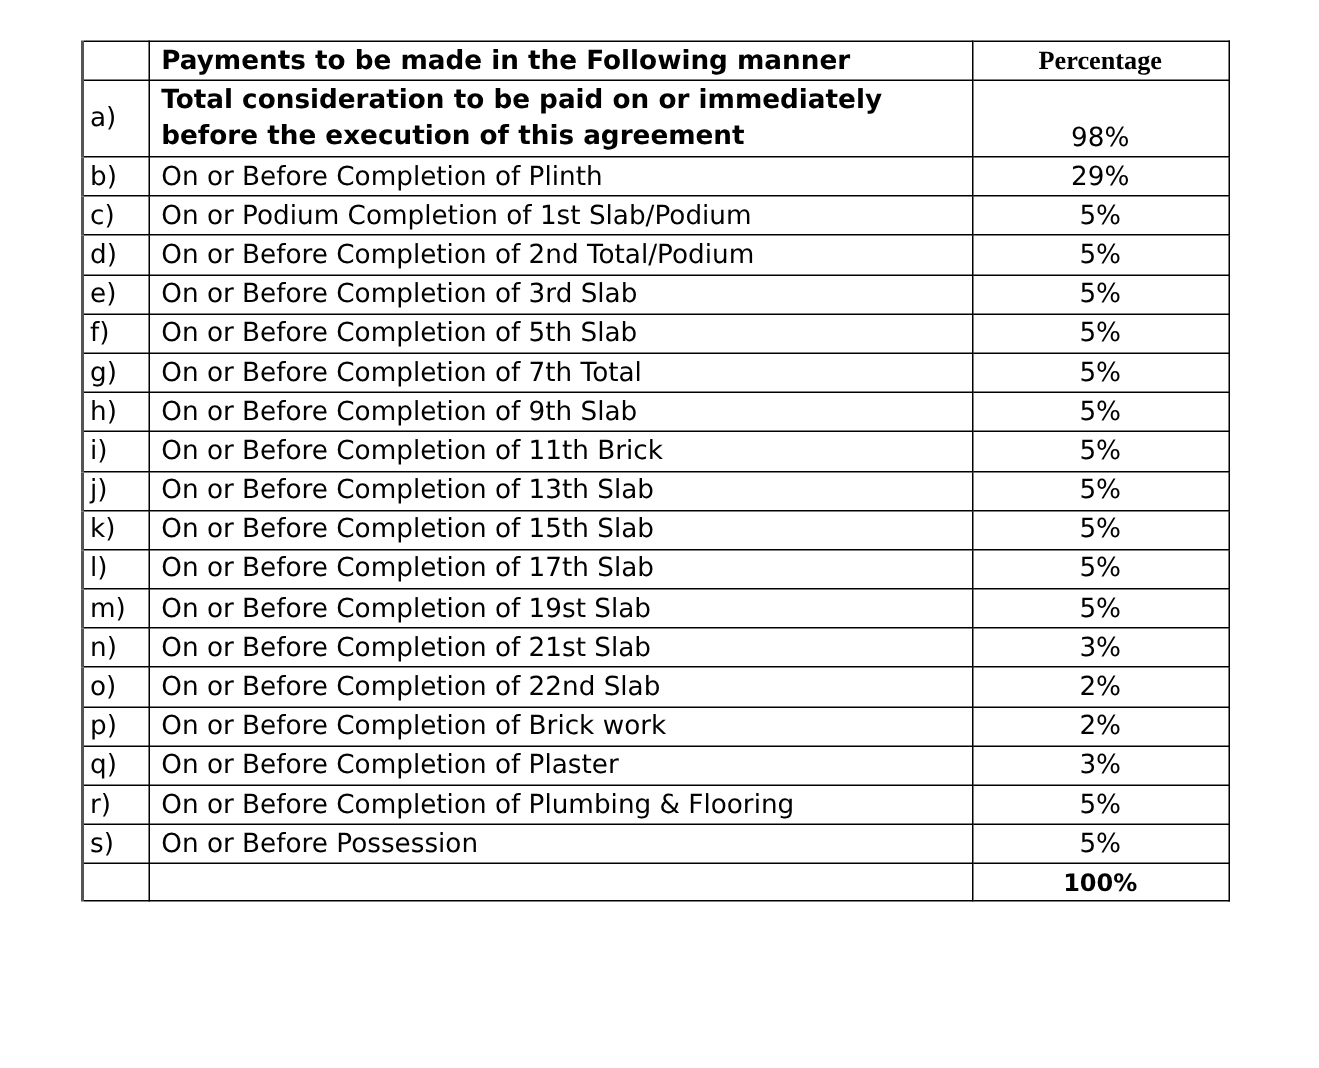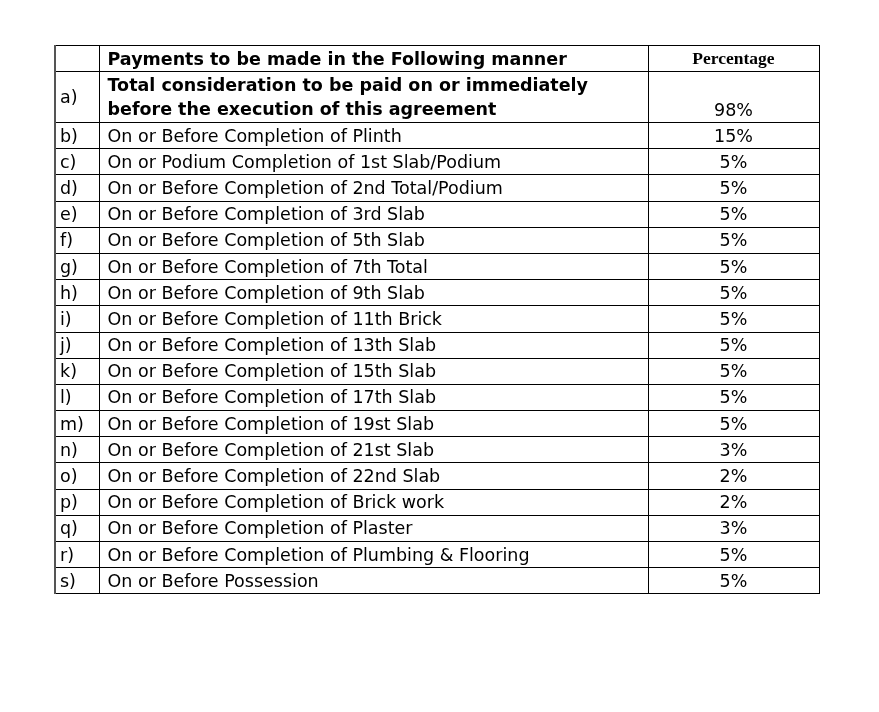--- a/index.html
+++ b/index.html
@@ -1,19 +1,19 @@
 <!DOCTYPE html>
 <html><head>
   <meta charset="utf-8">
   <style>
     html, body { margin: 0; padding: 0; background: #ffffff; }
     body { width: 879px; height: 712px; position: relative; overflow: hidden;
            font-family: "DejaVu Sans", sans-serif; color: #000; }
     table.pay {
-      position: absolute; left: 54px; top: 45px;
+      position: absolute; left: 54px; top: 27px;
       width: 764px; border-collapse: collapse; table-layout: fixed;
       font-size: 17.5px;
     }
     table.pay td, table.pay th {
       border: 1px solid #000; padding: 0 0 0 8px; overflow: hidden; white-space: nowrap;
       vertical-align: middle;
     }
     table.pay td.lbl { padding-left: 4px; text-align: left; }
     table.pay td.pct { text-align: center; padding-left: 0; }
     table.pay th { font-weight: bold; text-align: left; }
@@ -44,21 +44,21 @@
       <th class="pct">Percentage</th>
     </tr>
     <tr class="tall">
       <td class="lbl">a)</td>
       <td class="desc">Total consideration to be paid on or immediately before the execution of this agreement</td>
       <td class="pct">98%</td>
     </tr>
     <tr>
         <td class="lbl">b)</td>
         <td>On or Before Completion of Plinth</td>
-        <td class="pct">15%</td>
+        <td class="pct">29%</td>
       </tr>
     <tr>
         <td class="lbl">c)</td>
         <td>On or Podium Completion of 1st Slab/Podium</td>
         <td class="pct">5%</td>
       </tr>
     <tr>
         <td class="lbl">d)</td>
         <td>On or Before Completion of 2nd Total/Podium</td>
         <td class="pct">5%</td>
@@ -131,14 +131,19 @@
     <tr>
         <td class="lbl">r)</td>
         <td>On or Before Completion of Plumbing &amp; Flooring</td>
         <td class="pct">5%</td>
       </tr>
     <tr>
         <td class="lbl">s)</td>
         <td>On or Before Possession</td>
         <td class="pct">5%</td>
       </tr>
+    <tr class="total">
+      <td class="lbl"></td>
+      <td></td>
+      <td class="pct">100%</td>
+    </tr>
   </tbody>
 </table>
 
 </body></html>

